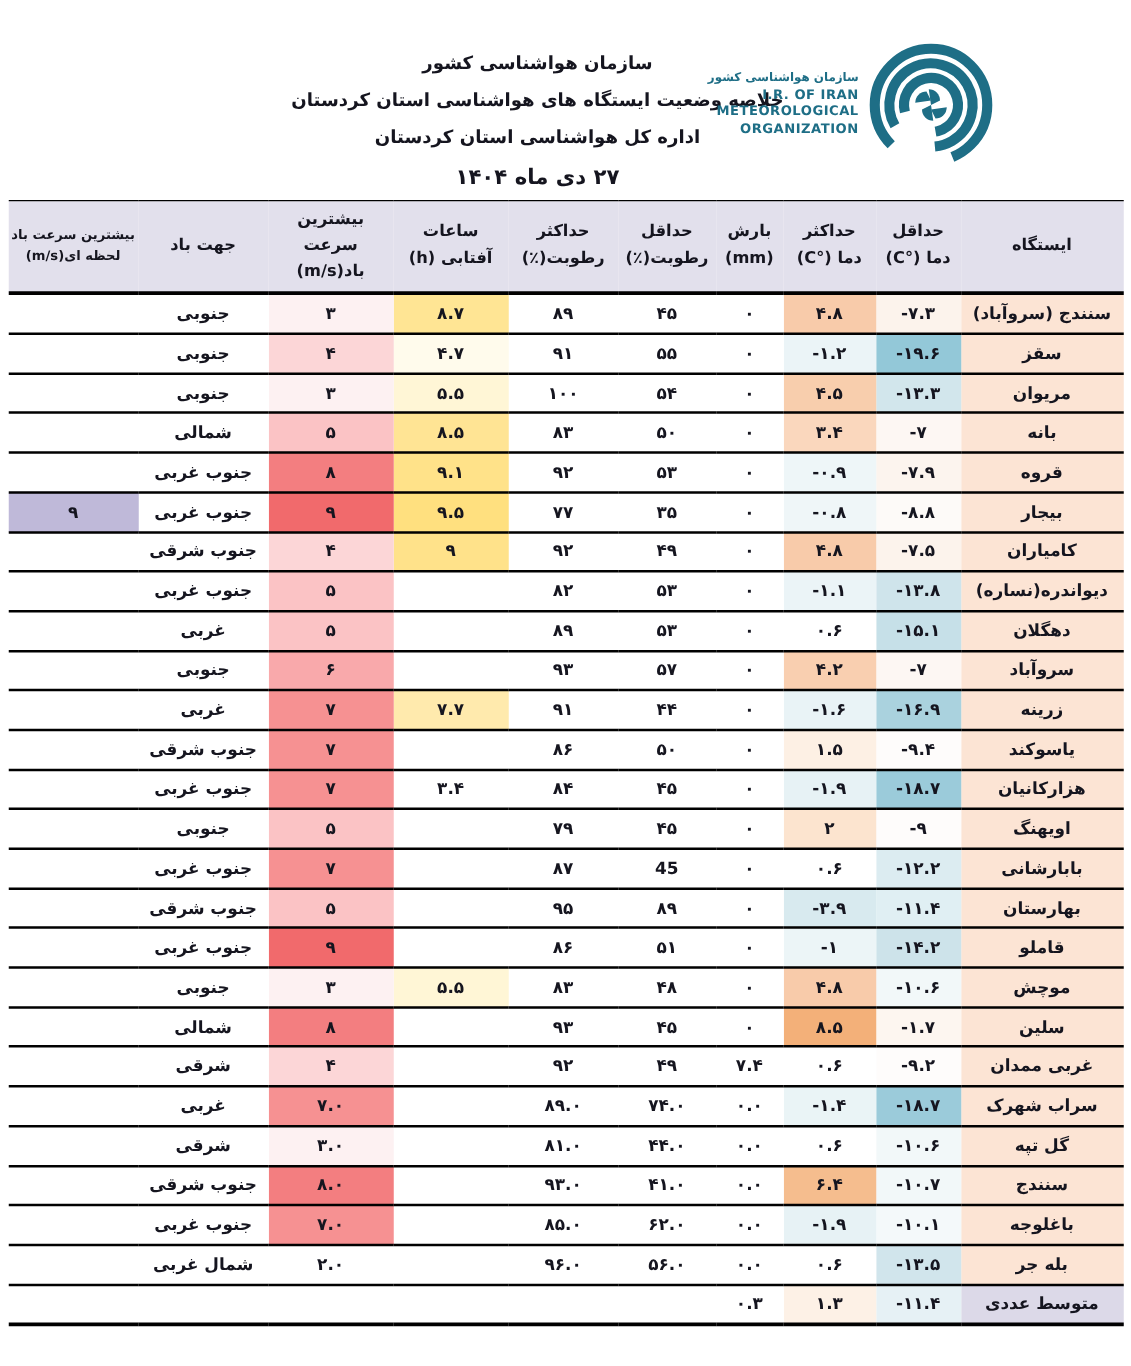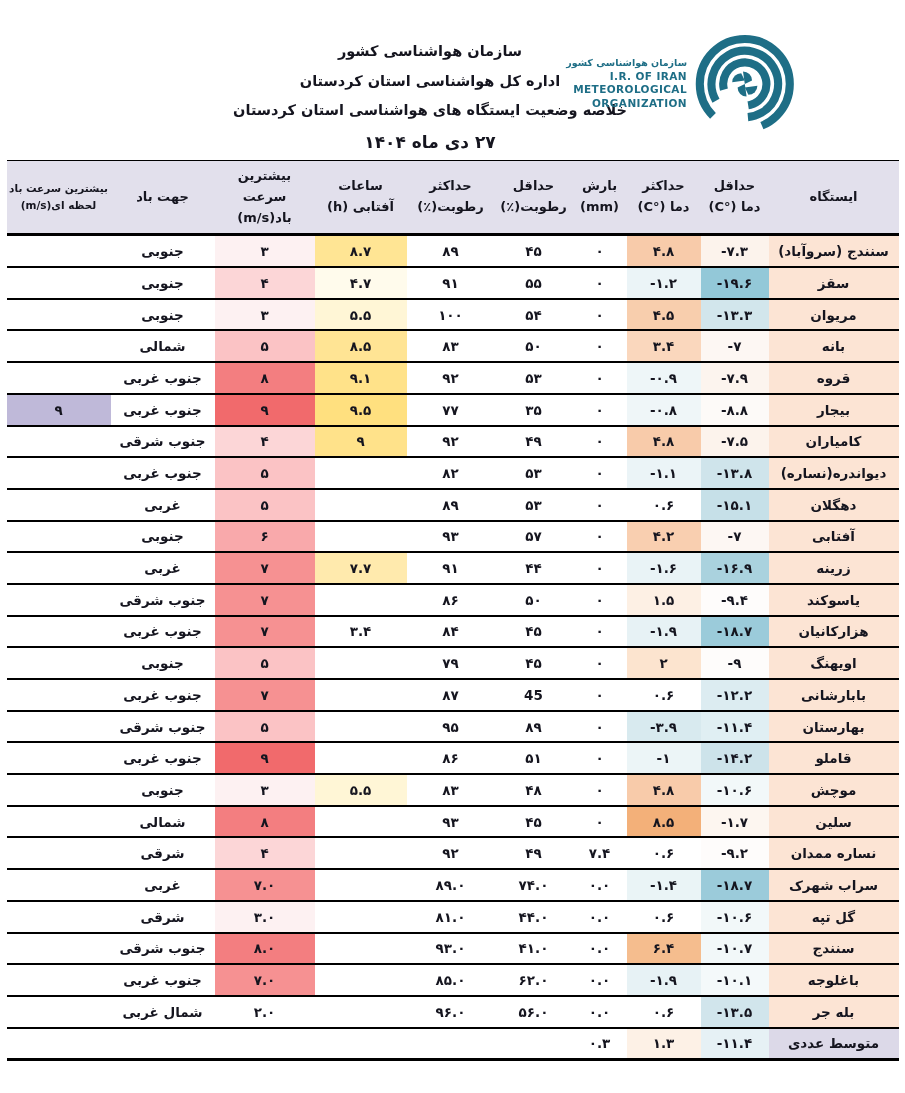--- a/index.html
+++ b/index.html
@@ -56,22 +56,22 @@
   td .txt{direction:rtl;}
 </style>
 </head>
 <body>
 
 <div class="page">
 
   <header class="report-header">
     <div class="titles">
       <div class="line">سازمان هواشناسی کشور</div>
+      <div class="line">خلاصه وضعیت ایستگاه های هواشناسی استان کردستان</div>
       <div class="line">اداره کل هواشناسی استان کردستان</div>
-      <div class="line">خلاصه وضعیت ایستگاه های هواشناسی استان کردستان</div>
       <div class="line date">۲۷ دی ماه ۱۴۰۴</div>
     </div>
 
     <div class="logo">
       <div class="logo-text">
         <div class="fa">سازمان هواشناسی کشور</div>
         <div class="en">I.R. OF IRAN</div>
         <div class="en">METEOROLOGICAL</div>
         <div class="en">ORGANIZATION</div>
       </div>
@@ -249,21 +249,21 @@
           <td><span class="num">۰.۶</span></td>
           <td><span class="num">۰</span></td>
           <td><span class="num">۵۳</span></td>
           <td><span class="num">۸۹</span></td>
           <td><span class="num"></span></td>
           <td style="background: rgb(251, 195, 197);"><span class="num">۵</span></td>
           <td><span class="txt">غربی</span></td>
           <td><span class="num"></span></td>
         </tr>
         <tr>
-          <td style="background: rgb(252, 228, 212);"><span class="txt">آفتابی</span></td>
+          <td style="background: rgb(252, 228, 212);"><span class="txt">سروآباد</span></td>
           <td style="background: rgb(253, 247, 243);"><span class="num">-۷</span></td>
           <td style="background: rgb(249, 207, 176);"><span class="num">۴.۲</span></td>
           <td><span class="num">۰</span></td>
           <td><span class="num">۵۷</span></td>
           <td><span class="num">۹۳</span></td>
           <td><span class="num"></span></td>
           <td style="background: rgb(249, 169, 171);"><span class="num">۶</span></td>
           <td><span class="txt">جنوبی</span></td>
           <td><span class="num"></span></td>
         </tr>
@@ -369,21 +369,21 @@
           <td style="background: rgb(243, 176, 121);"><span class="num">۸.۵</span></td>
           <td><span class="num">۰</span></td>
           <td><span class="num">۴۵</span></td>
           <td><span class="num">۹۳</span></td>
           <td><span class="num"></span></td>
           <td style="background: rgb(243, 126, 128);"><span class="num">۸</span></td>
           <td><span class="txt">شمالی</span></td>
           <td><span class="num"></span></td>
         </tr>
         <tr>
-          <td style="background: rgb(252, 228, 212);"><span class="txt">نساره ممدان</span></td>
+          <td style="background: rgb(252, 228, 212);"><span class="txt">غربی ممدان</span></td>
           <td style="background: rgb(254, 252, 251);"><span class="num">-۹.۲</span></td>
           <td><span class="num">۰.۶</span></td>
           <td><span class="num">۷.۴</span></td>
           <td><span class="num">۴۹</span></td>
           <td><span class="num">۹۲</span></td>
           <td><span class="num"></span></td>
           <td style="background: rgb(252, 214, 215);"><span class="num">۴</span></td>
           <td><span class="txt">شرقی</span></td>
           <td><span class="num"></span></td>
         </tr>

